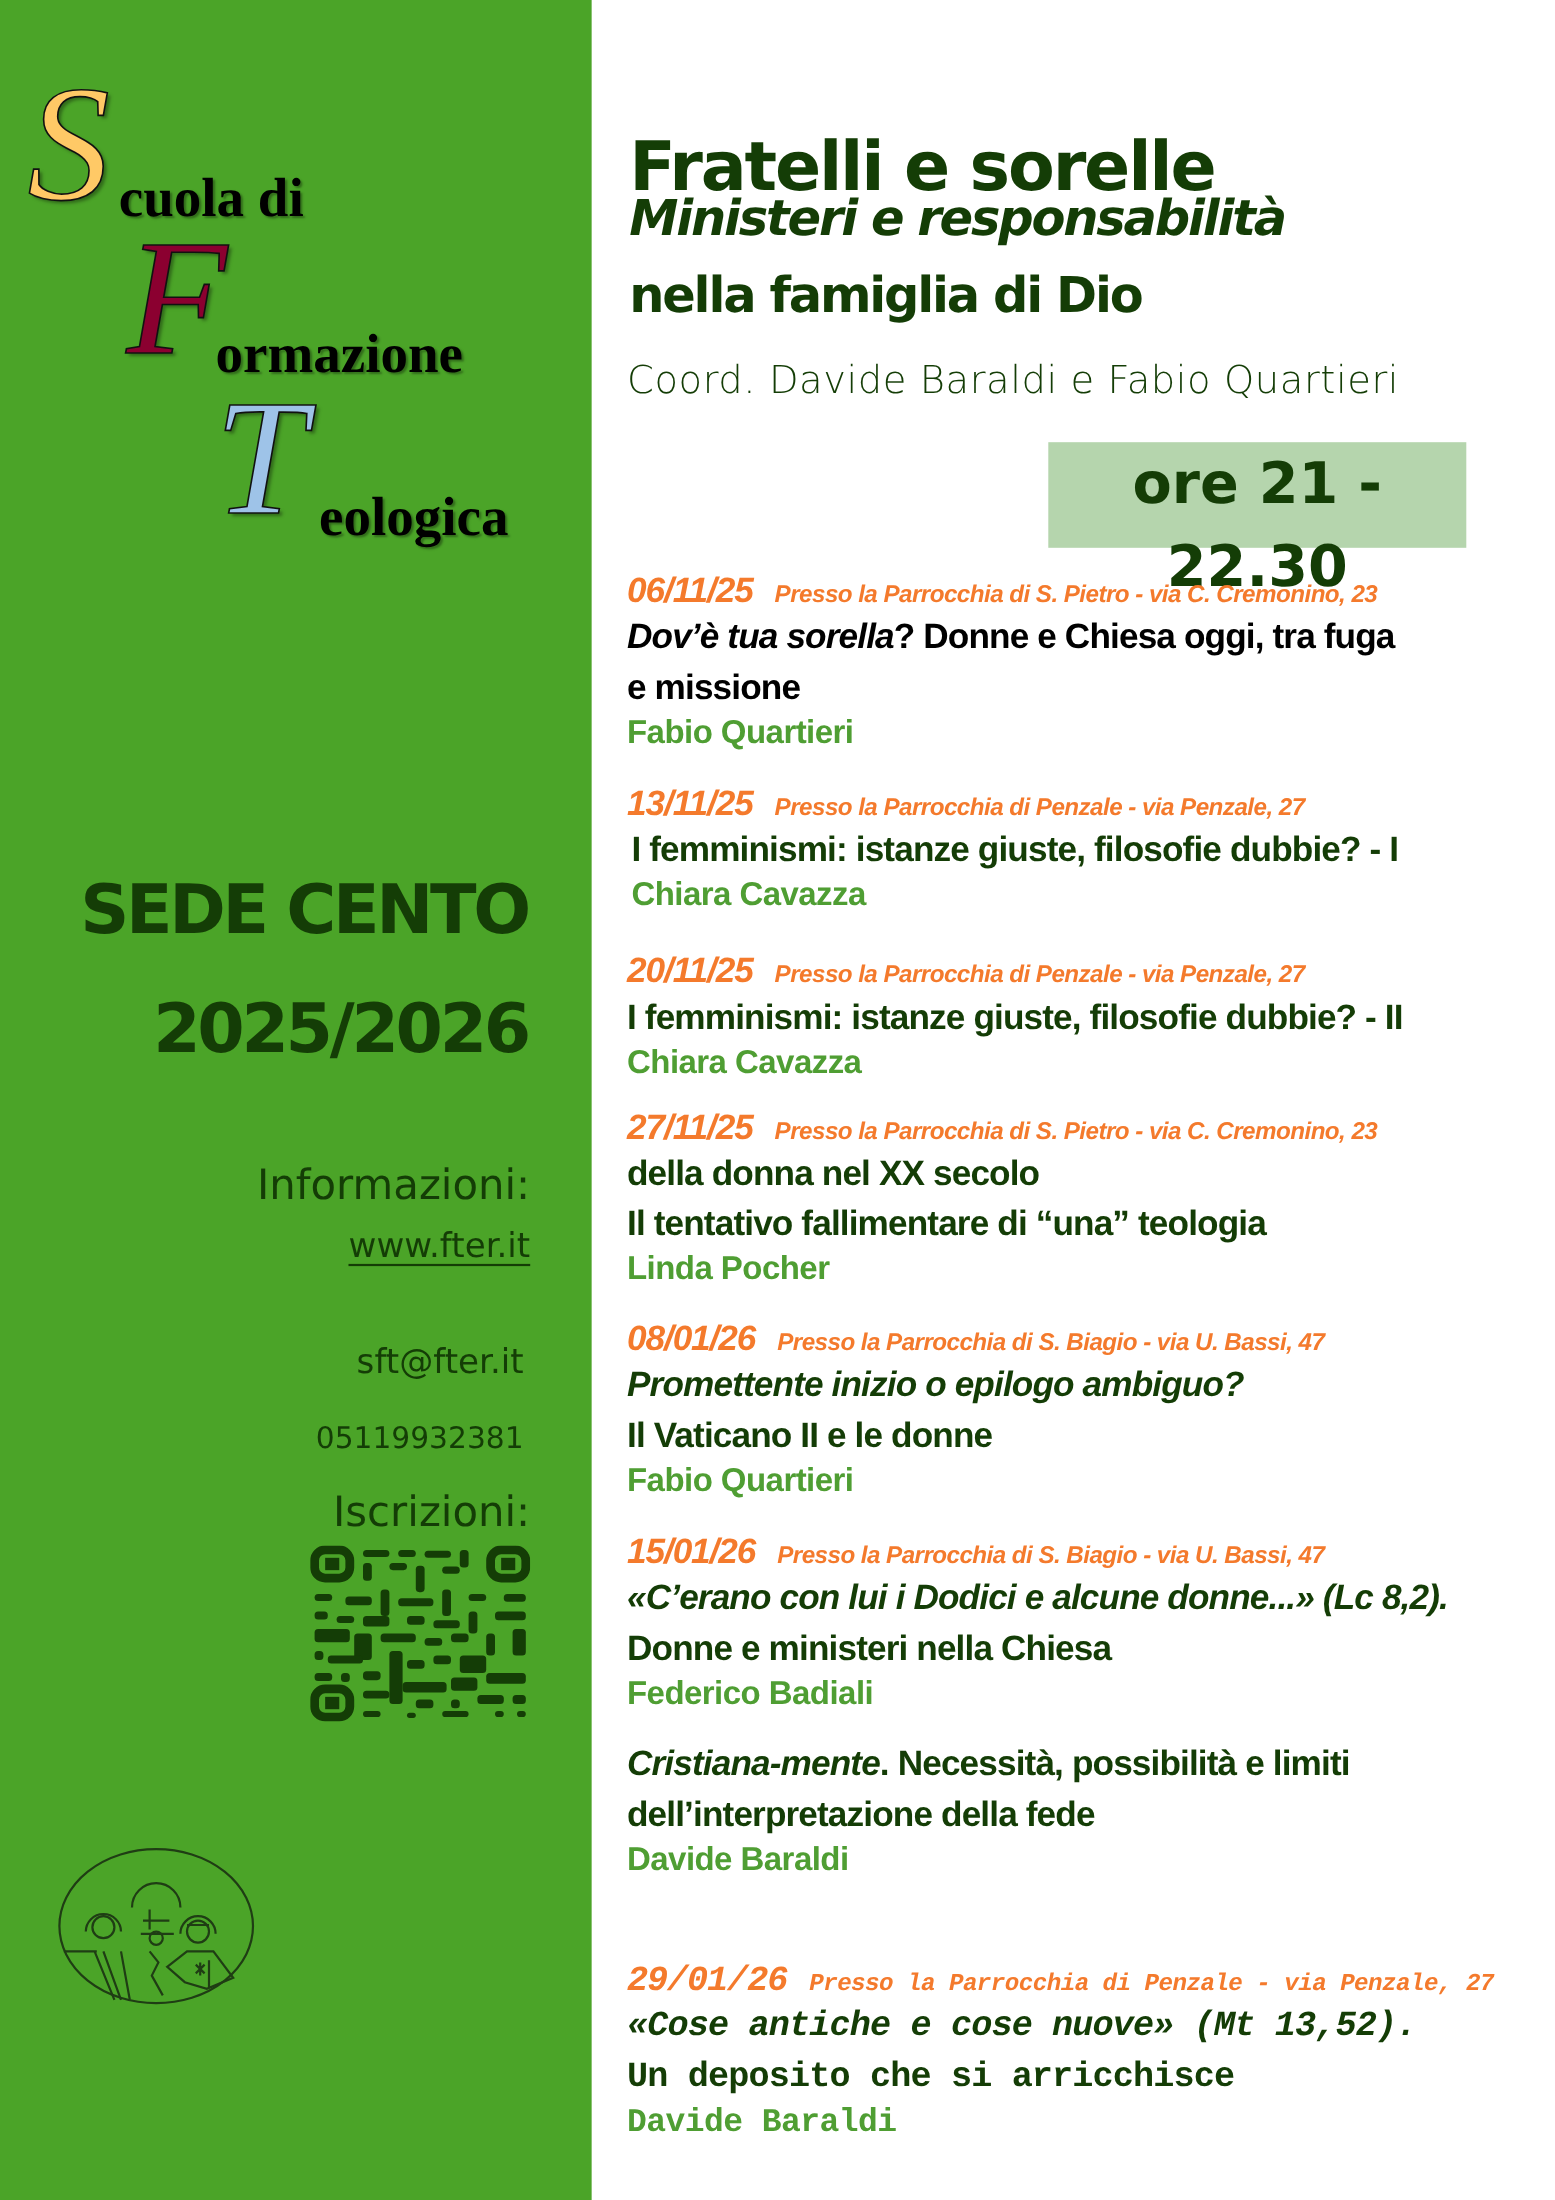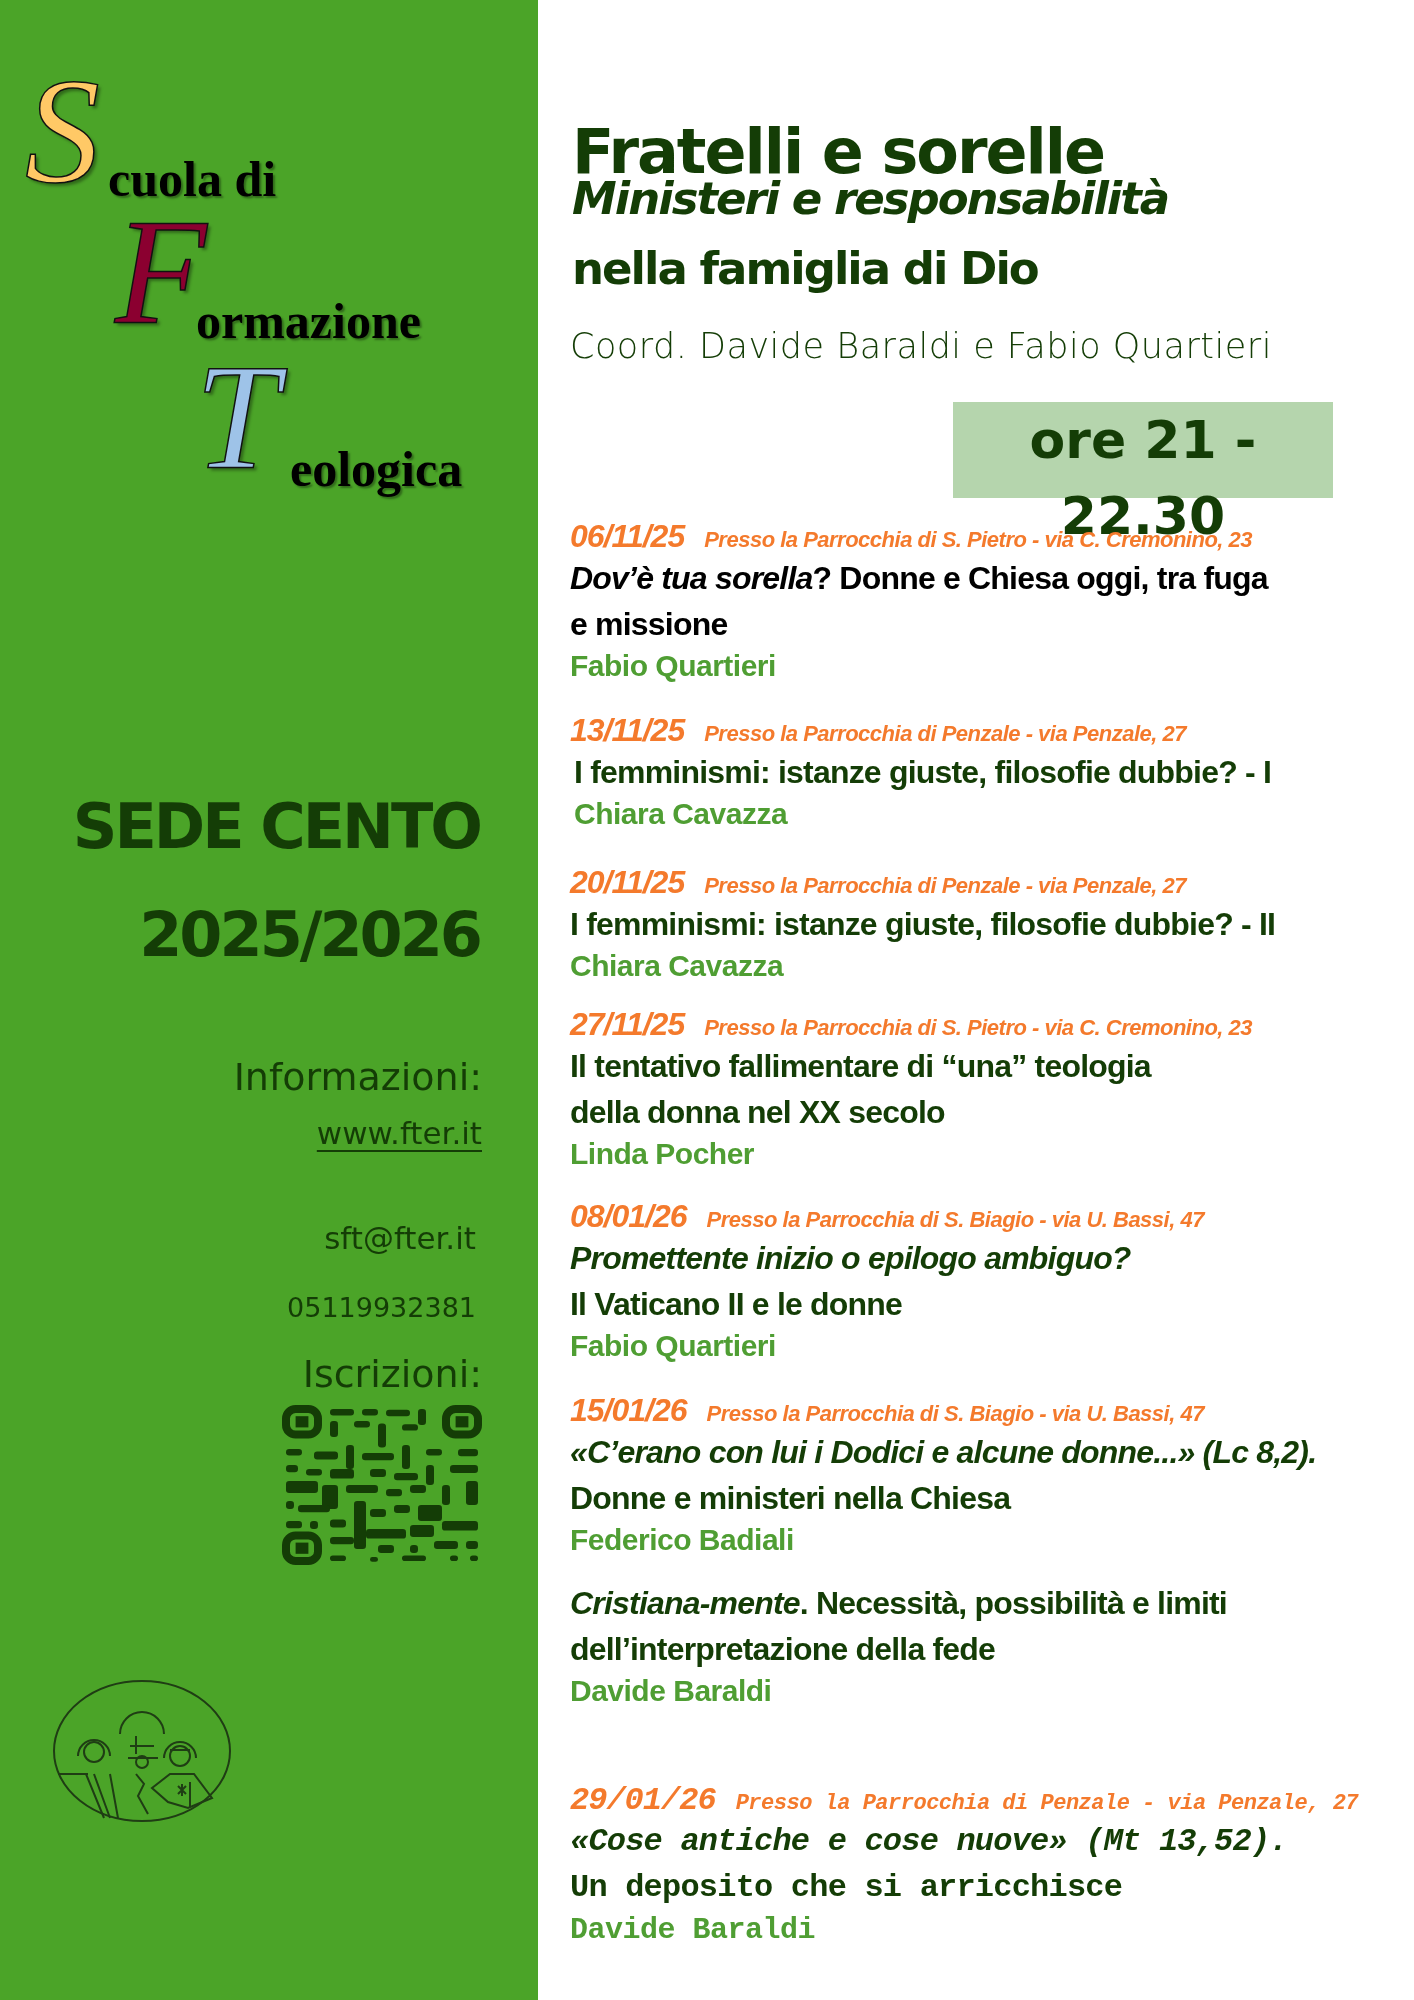--- a/index.html
+++ b/index.html
@@ -184,22 +184,22 @@
 </div>
 
 <div class="event" style="top:864px;">
   <div class="ev-head"><span class="ev-date">20/11/25</span><span class="ev-place">Presso la Parrocchia di Penzale - via Penzale, 27</span></div>
   <div class="ev-title">I femminismi: istanze giuste, filosofie dubbie? - II</div>
   <div class="ev-speaker">Chiara Cavazza</div>
 </div>
 
 <div class="event" style="top:1006px;">
   <div class="ev-head"><span class="ev-date">27/11/25</span><span class="ev-place">Presso la Parrocchia di S. Pietro - via C. Cremonino, 23</span></div>
+  <div class="ev-title">della donna nel XX secolo</div>
   <div class="ev-title">Il tentativo fallimentare di “una” teologia</div>
-  <div class="ev-title">della donna nel XX secolo</div>
   <div class="ev-speaker">Linda Pocher</div>
 </div>
 
 <div class="event" style="top:1198px;">
   <div class="ev-head"><span class="ev-date">08/01/26</span><span class="ev-place">Presso la Parrocchia di S. Biagio - via U. Bassi, 47</span></div>
   <div class="ev-title"><i>Promettente inizio o epilogo ambiguo?</i></div>
   <div class="ev-title">Il Vaticano II e le donne</div>
   <div class="ev-speaker">Fabio Quartieri</div>
 </div>
 

